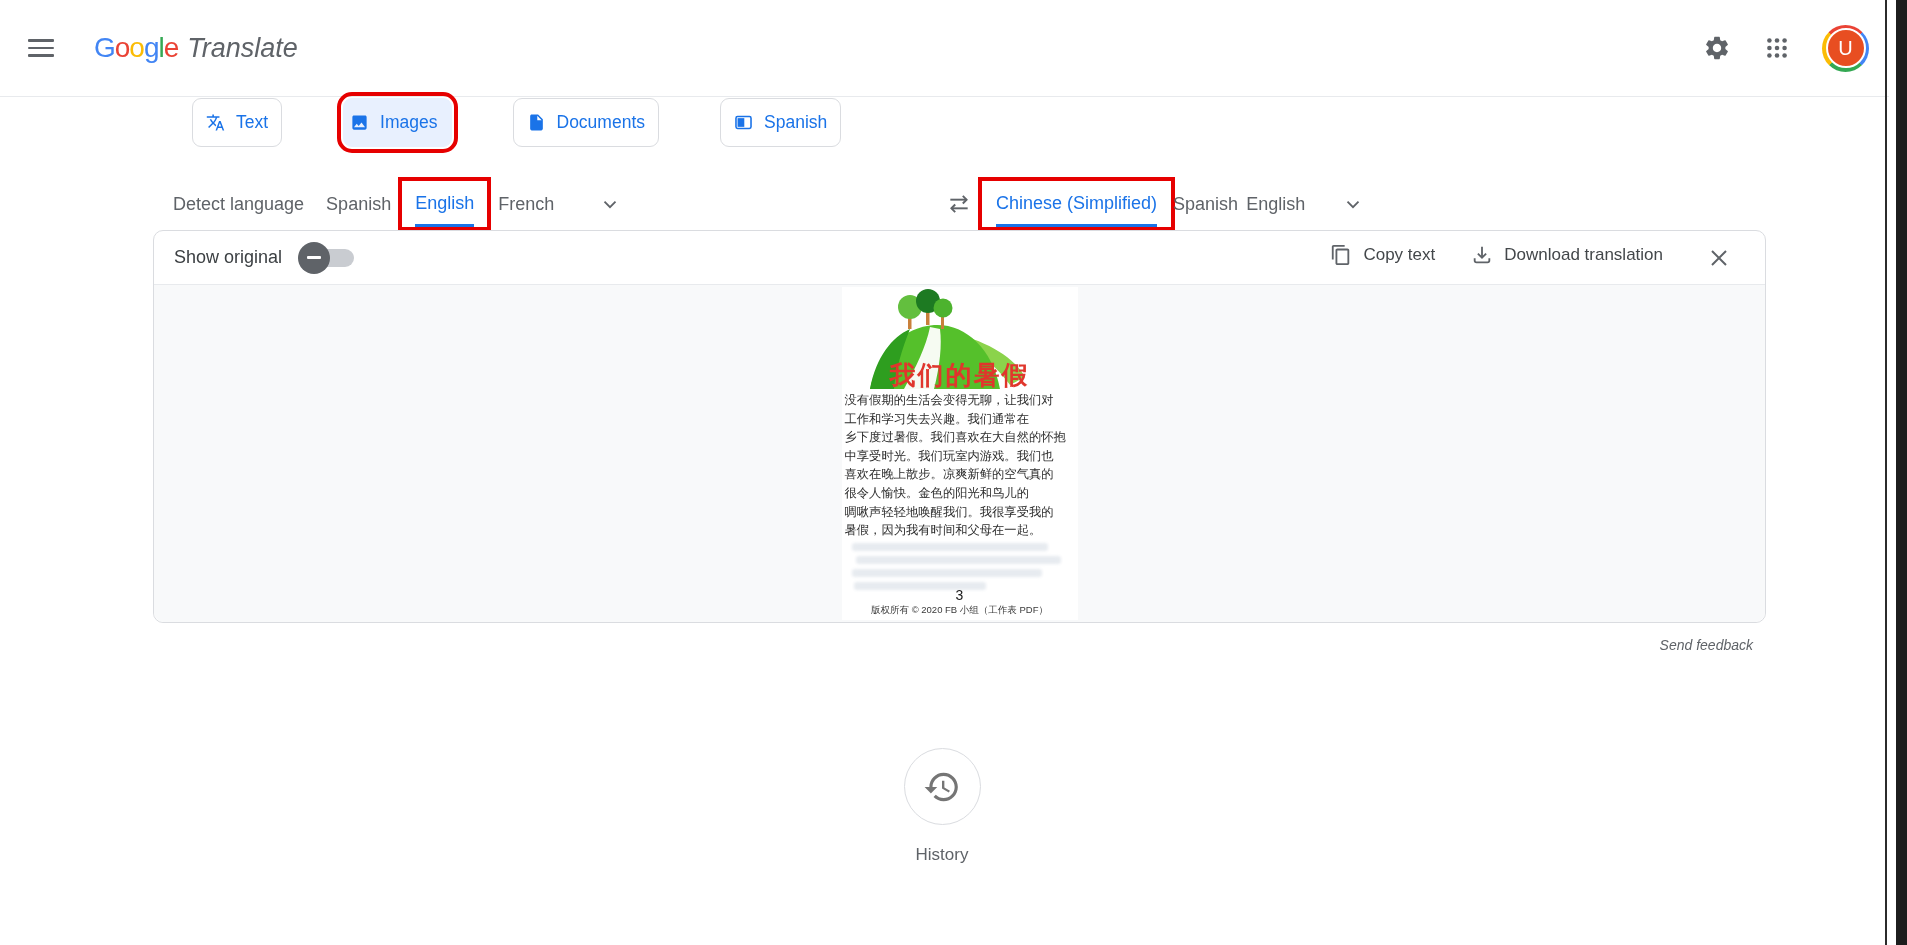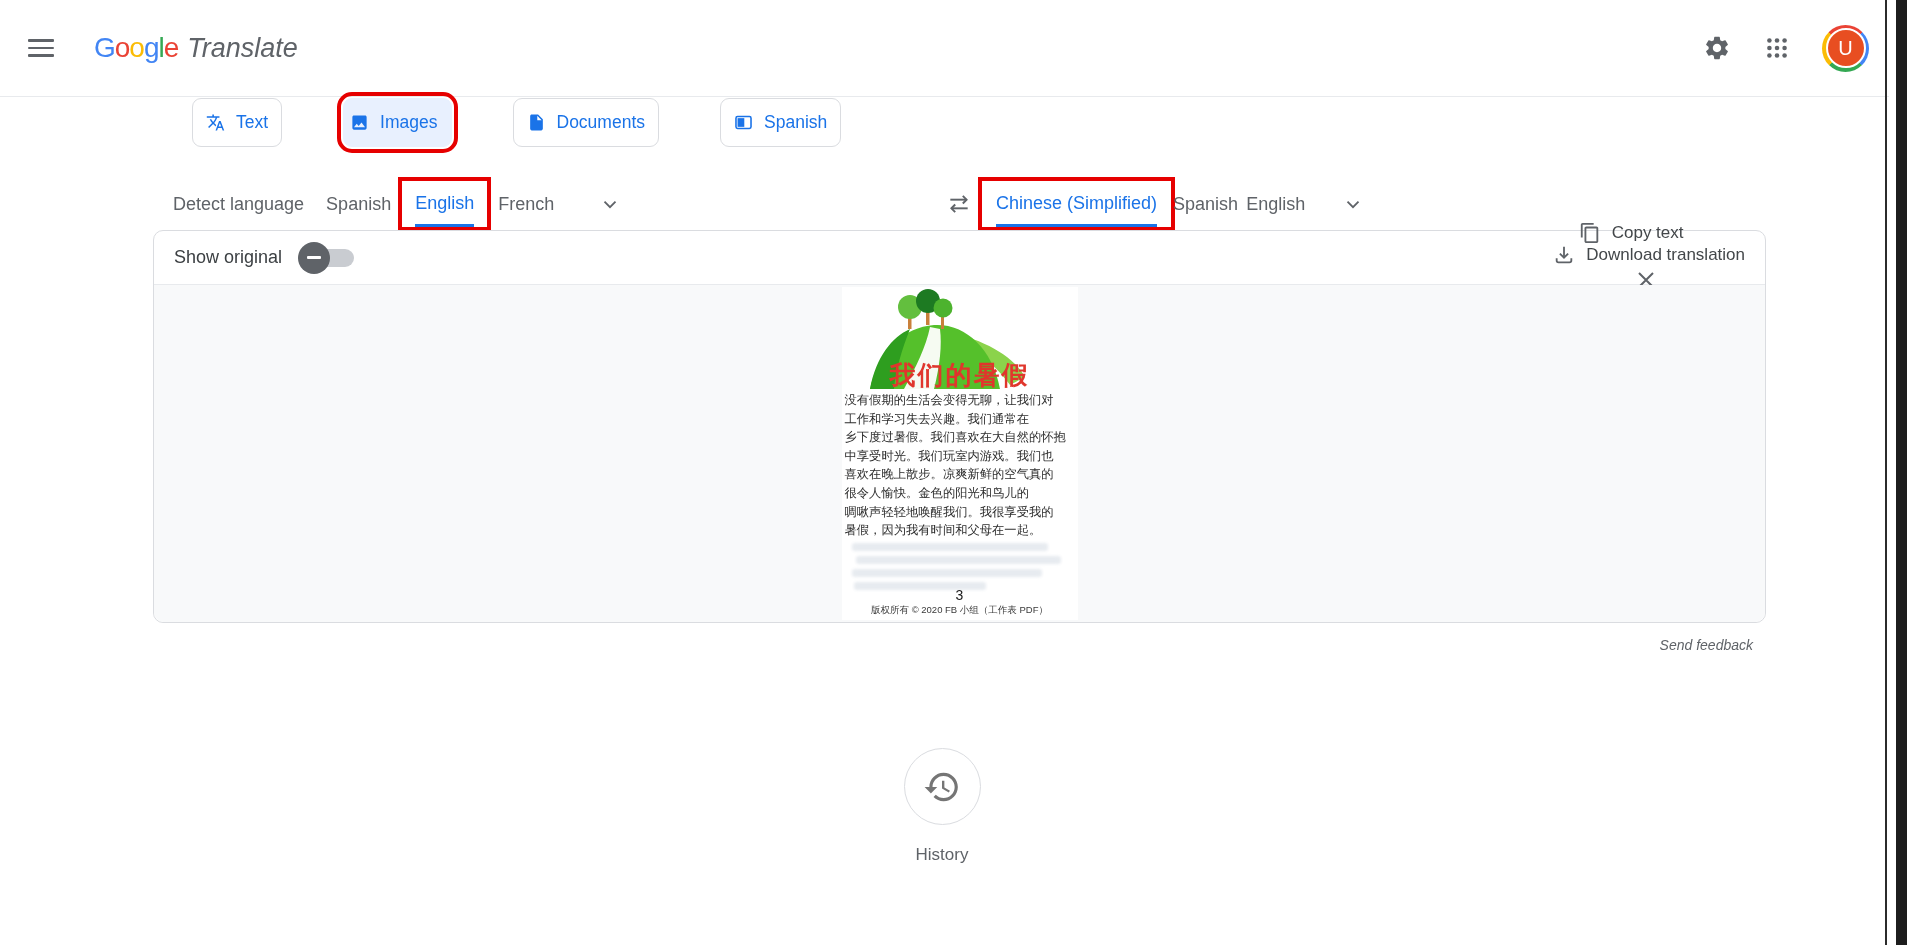--- a/index.html
+++ b/index.html
@@ -55,21 +55,21 @@
            border: 1px solid #dadce0; border-radius: 10px; background: #fff; }
   .panel-toolbar { height: 54px; display: flex; align-items: center; padding: 0 20px;
                    border-bottom: 1px solid #e8eaed; }
   .show-original-label { font-size: 18px; color: #3c4043; }
   .toggle { position: relative; width: 56px; height: 32px; margin-left: 16px; cursor: pointer; }
   .toggle-track { position: absolute; left: 10px; top: 7px; width: 46px; height: 18px;
                   border-radius: 9px; background: #c9ccd1; }
   .toggle-knob { position: absolute; left: 0; top: 0; width: 32px; height: 32px; border-radius: 50%;
                  background: #5f6368; display: grid; place-items: center; }
   .toggle-knob .minus { width: 14px; height: 3px; background: #fff; border-radius: 1px; }
-  .toolbar-right { margin-left: auto; display: flex; align-items: center; flex-direction: column; }
+  .toolbar-right { margin-left: auto; display: flex; align-items: flex-start; }
   .toolbar-action { display: flex; align-items: center; gap: 11px; color: #43474a; font-size: 17px; cursor: pointer; }
   .toolbar-action + .toolbar-action { margin-left: 36px; }
   .close-btn { margin-left: 42px; margin-right: 12px; width: 28px; height: 28px; display: grid;
                place-items: center; cursor: pointer; }
 
   .panel-body { position: relative; height: 337px; background: #f8f9fa; border-radius: 0 0 10px 10px;
                 display: flex; justify-content: center; overflow: hidden; }
 
   
   .doc-image { position: relative; width: 236px; height: 333px; background: #fff; margin-top: 2px;

